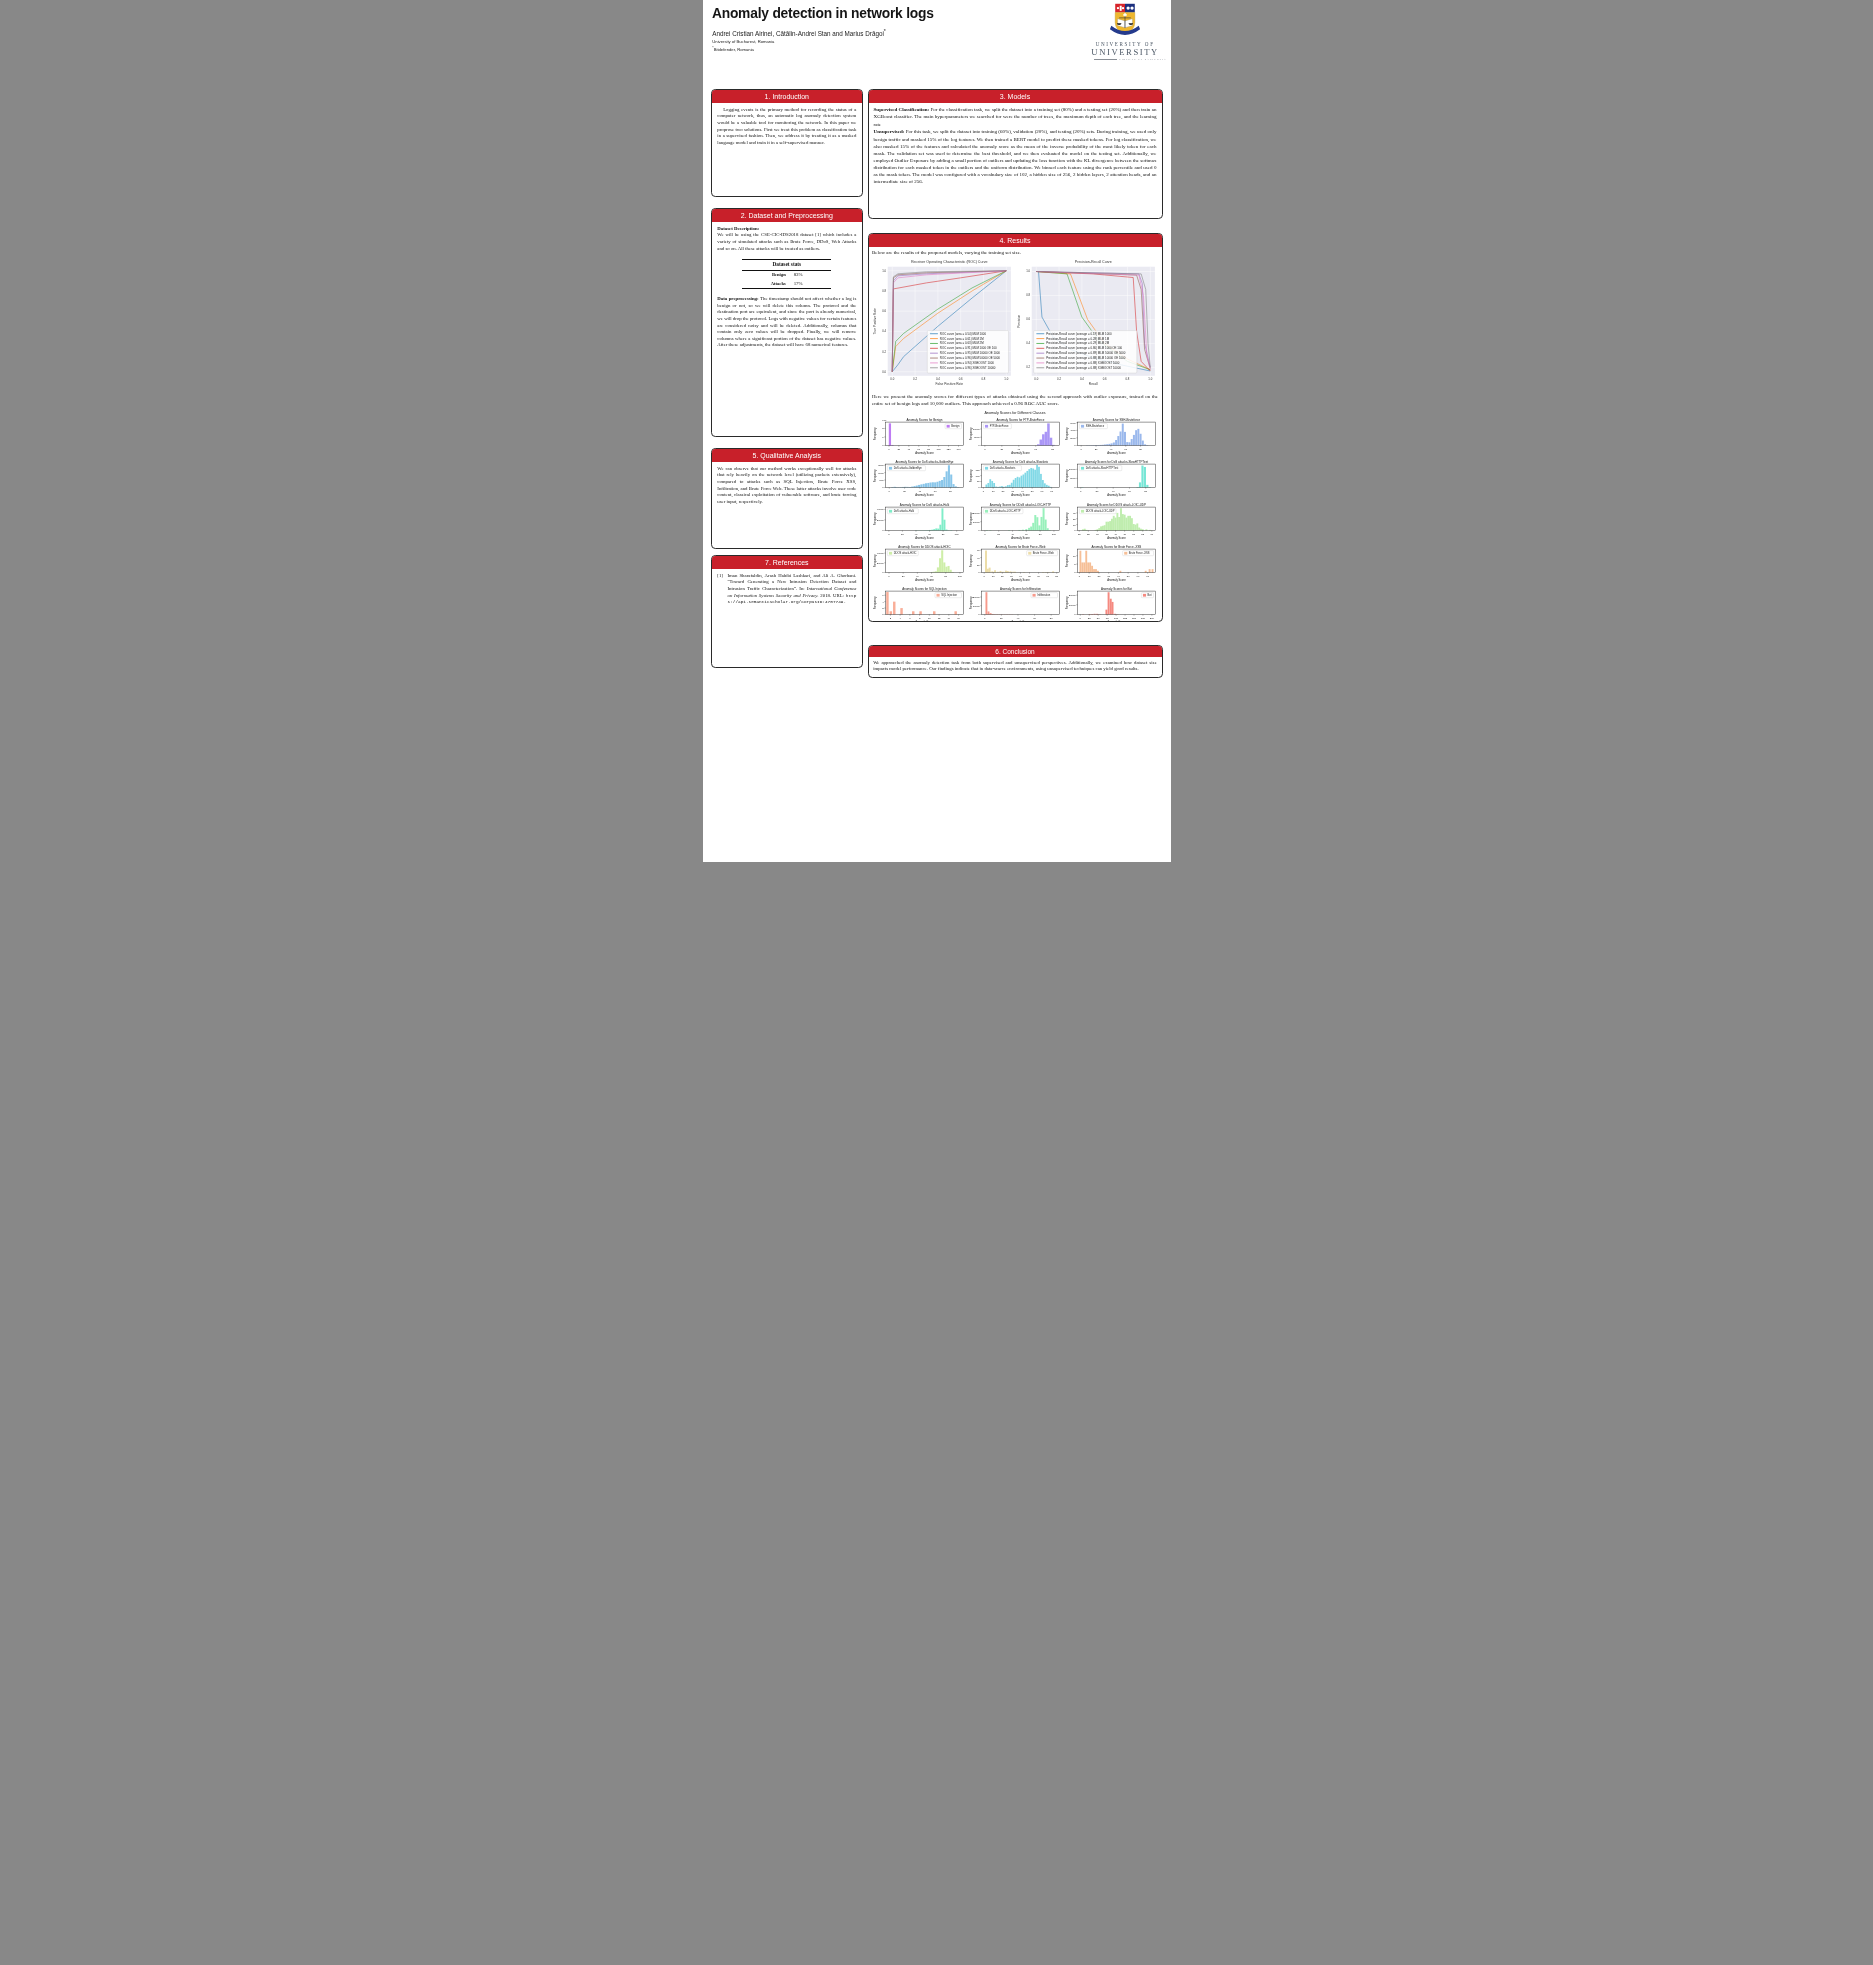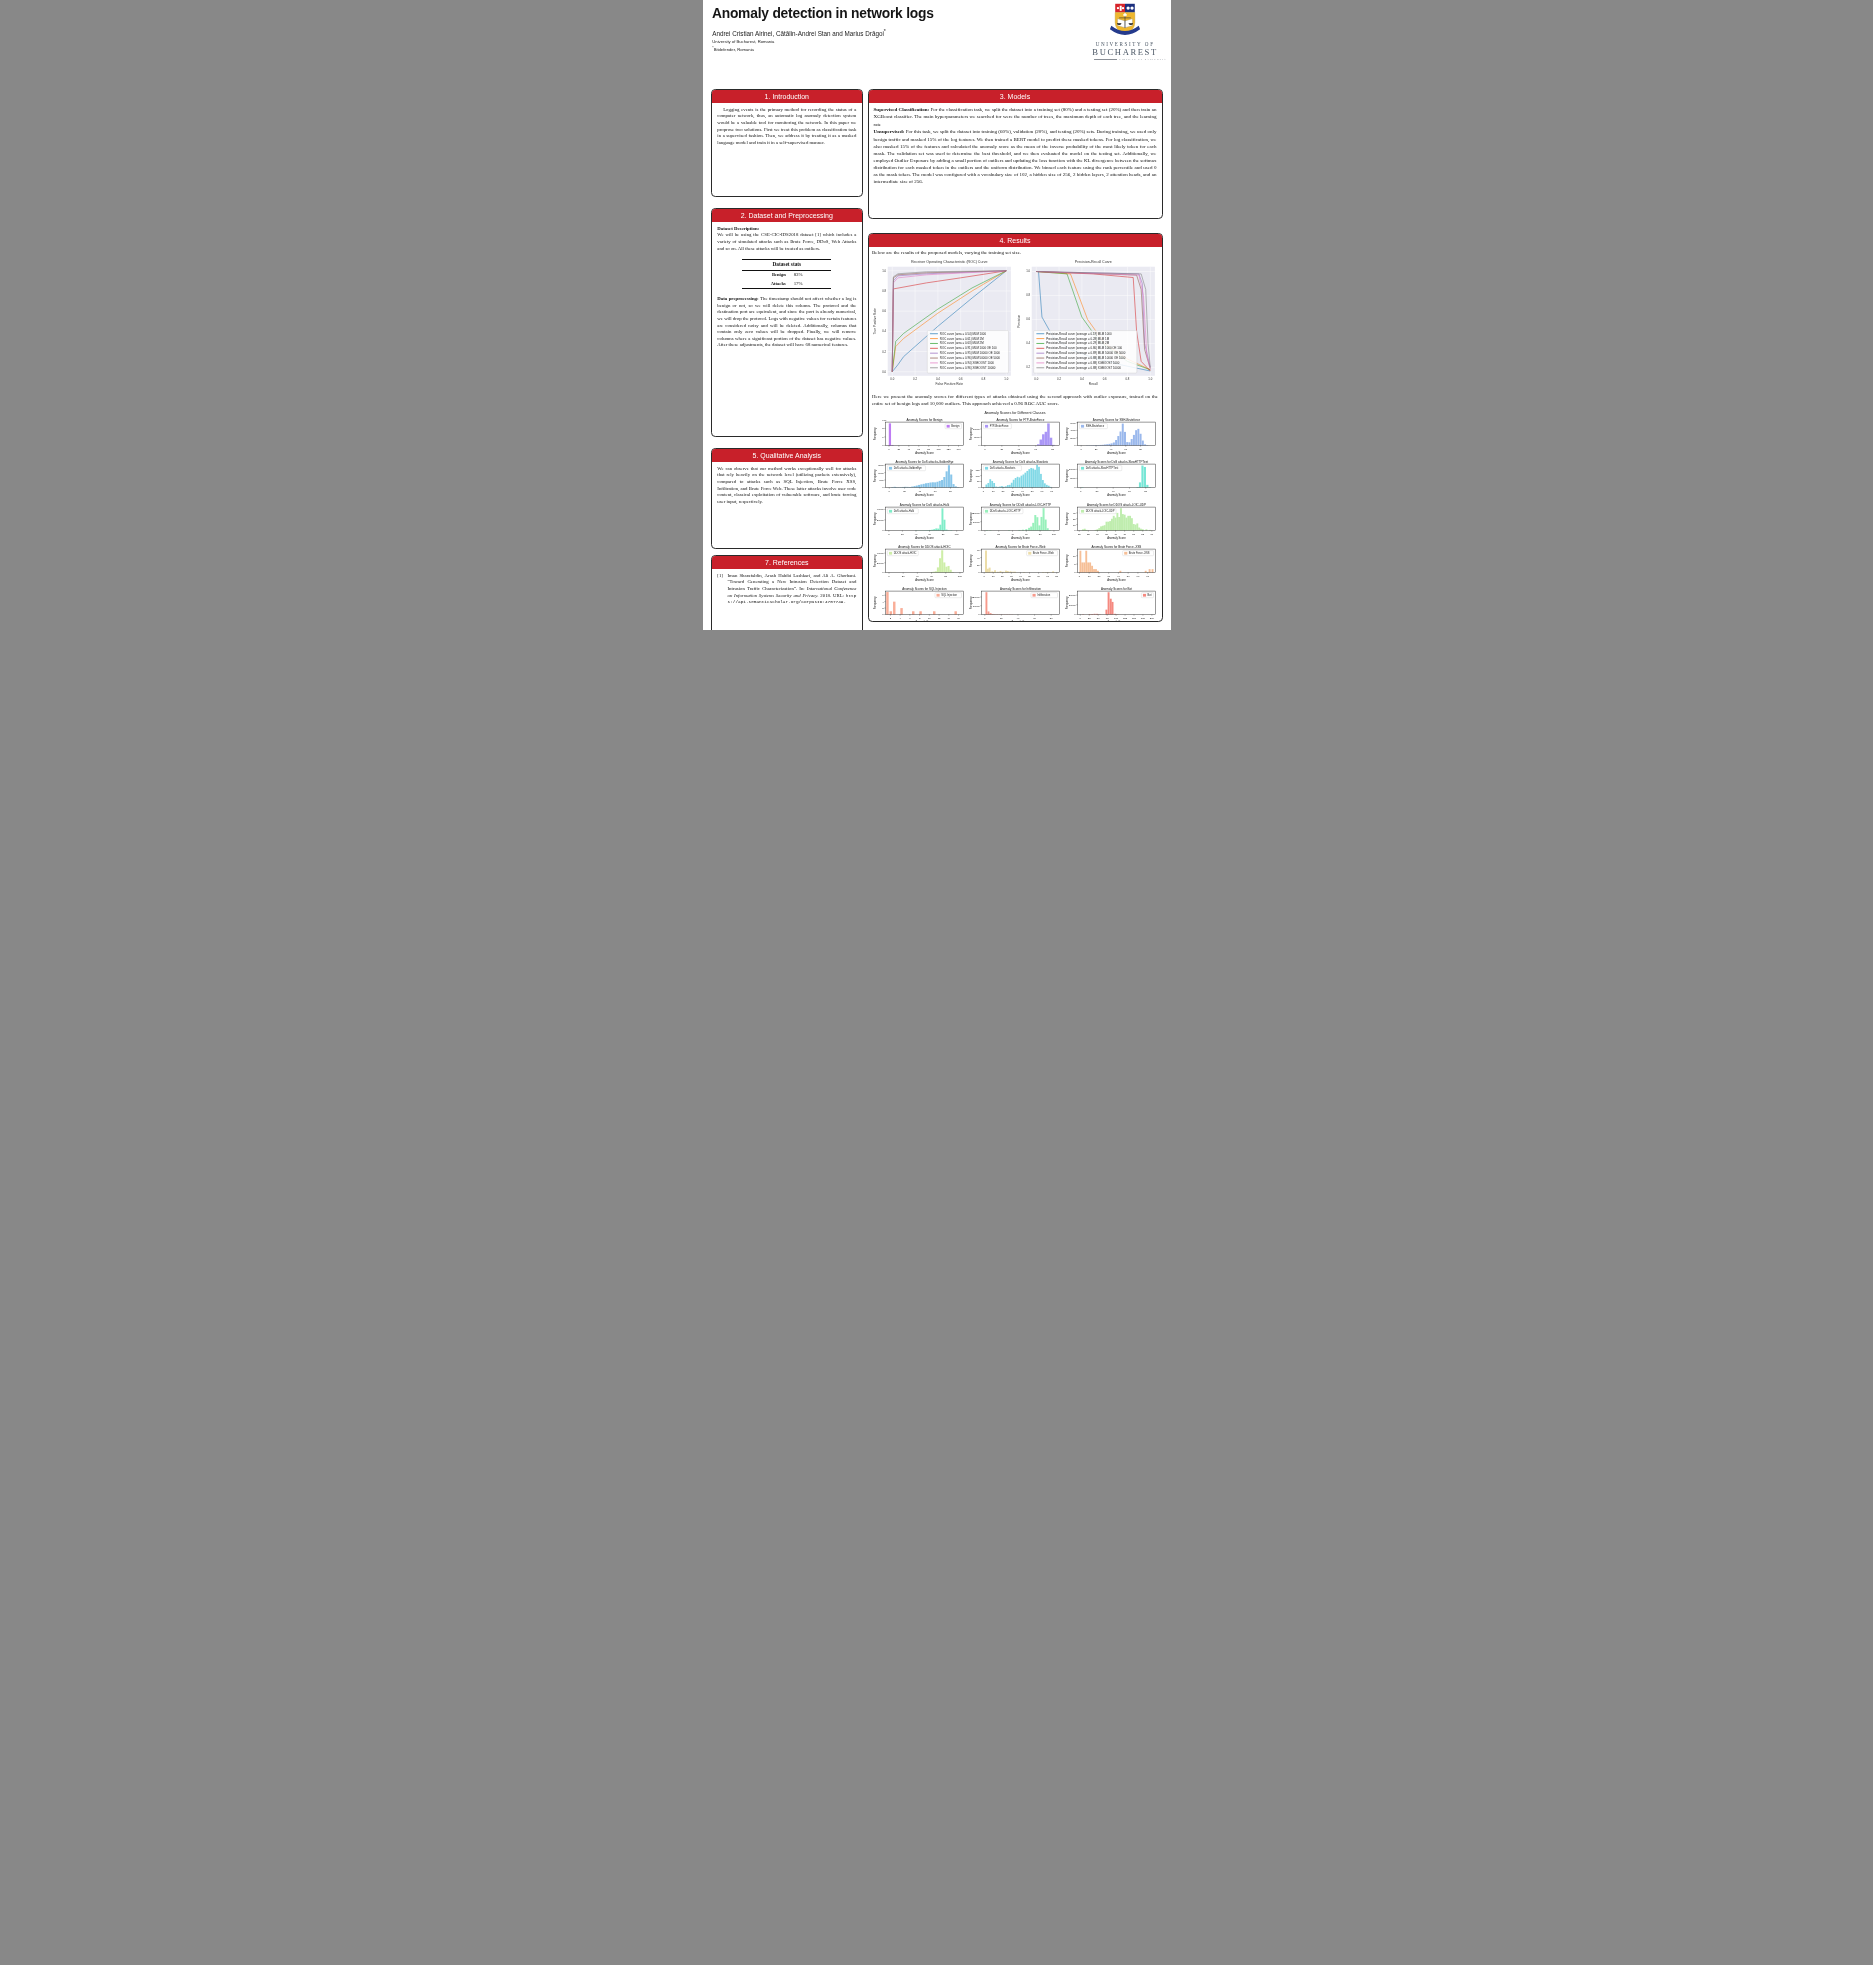--- a/index.html
+++ b/index.html
@@ -1,18 +1,18 @@
 <!DOCTYPE html>
 <html style="font-size:6.3px"><head>
 <meta charset="utf-8">
 <style>
   :root { --red:#c8202a; --ink:#111; }
   * { box-sizing:border-box; margin:0; padding:0; }
   body { background:#888; font-family:"Liberation Serif", serif; }
-  .page { position:relative; width:468px; height:630px; background:#fff; margin:0 auto; overflow:hidden; }
+  .page { position:relative; width:468px; height:862px; background:#fff; margin:0 auto; overflow:hidden; }
 
   
   .poster-title { position:absolute; left:9.4px; top:6.3px; font-family:"Liberation Sans",sans-serif; font-weight:bold; font-size:13.8px; letter-spacing:-0.2px; color:#151515; }
   .authors { position:absolute; left:9.8px; top:28px; font-family:"Liberation Sans",sans-serif; font-size:6.3px; color:#1c1c1c; }
   .affil { position:absolute; left:9.8px; font-family:"Liberation Sans",sans-serif; font-size:4.2px; color:#1c1c1c; }
   .affil1 { top:39px; } .affil2 { top:46px; }
   .logo { position:absolute; right:3.9px; top:3.1px; width:83px; text-align:center; }
   .logo-line1 { font-size:5.1px; letter-spacing:1.6px; color:#4c5866; margin-top:0.8px; }
   .logo-line2 { font-size:8.6px; letter-spacing:1.6px; color:#4c5866; }
   .motto-row { display:flex; align-items:center; justify-content:flex-end; margin-top:0.8px; }
@@ -83,21 +83,21 @@
         <rect x="38.5" y="28.5" width="9" height="4" fill="#fff"></rect>
       <path d="M24 40 l19 6 v17 l-19 -5.5 z" fill="#fff" stroke="#8b8b8b" stroke-width="0.8"></path>
       <path d="M62 40 l-19 6 v17 l19 -5.5 z" fill="#fff" stroke="#8b8b8b" stroke-width="0.8"></path>
       <line x1="28" y1="38" x2="58" y2="38" stroke="#333" stroke-width="1.6"></line>
       <line x1="43" y1="33" x2="43" y2="64" stroke="#333" stroke-width="1.6"></line>
       <path d="M22 52 a6 4.5 0 0 0 12 0 z" fill="#1a1a1a"></path>
       <path d="M52 52 a6 4.5 0 0 0 12 0 z" fill="#1a1a1a"></path>
       <path d="M8 58 q35 27 70 0 l3.5 9 q-38.5 29 -77 0 z" fill="#243a8c"></path>
     </svg>
     <div class="logo-line1">UNIVERSITY OF</div>
-    <div class="logo-line2">BUCHAREST</div>
+    <div class="logo-line2">UNIVERSITY</div>
     <div class="motto-row">
         <span class="motto-rule"></span>
         <span class="motto-text">VIRTUTE ET SAPIENTIA</span>
       </div>
   </div>
 
   <div class="box box-intro">
     <div class="box-header">1.  Introduction</div>
     <div class="box-body">
       <p class="indent">Logging events is the primary method for recording the status of a computer network, thus, an automatic log anomaly detection system would be a valuable tool for monitoring the network. In this paper we proprose two solutions. First we treat this problem as classification task in a supervised fashion. Then, we address it by treating it as a masked language model and train it in a self-supervised manner.</p>

